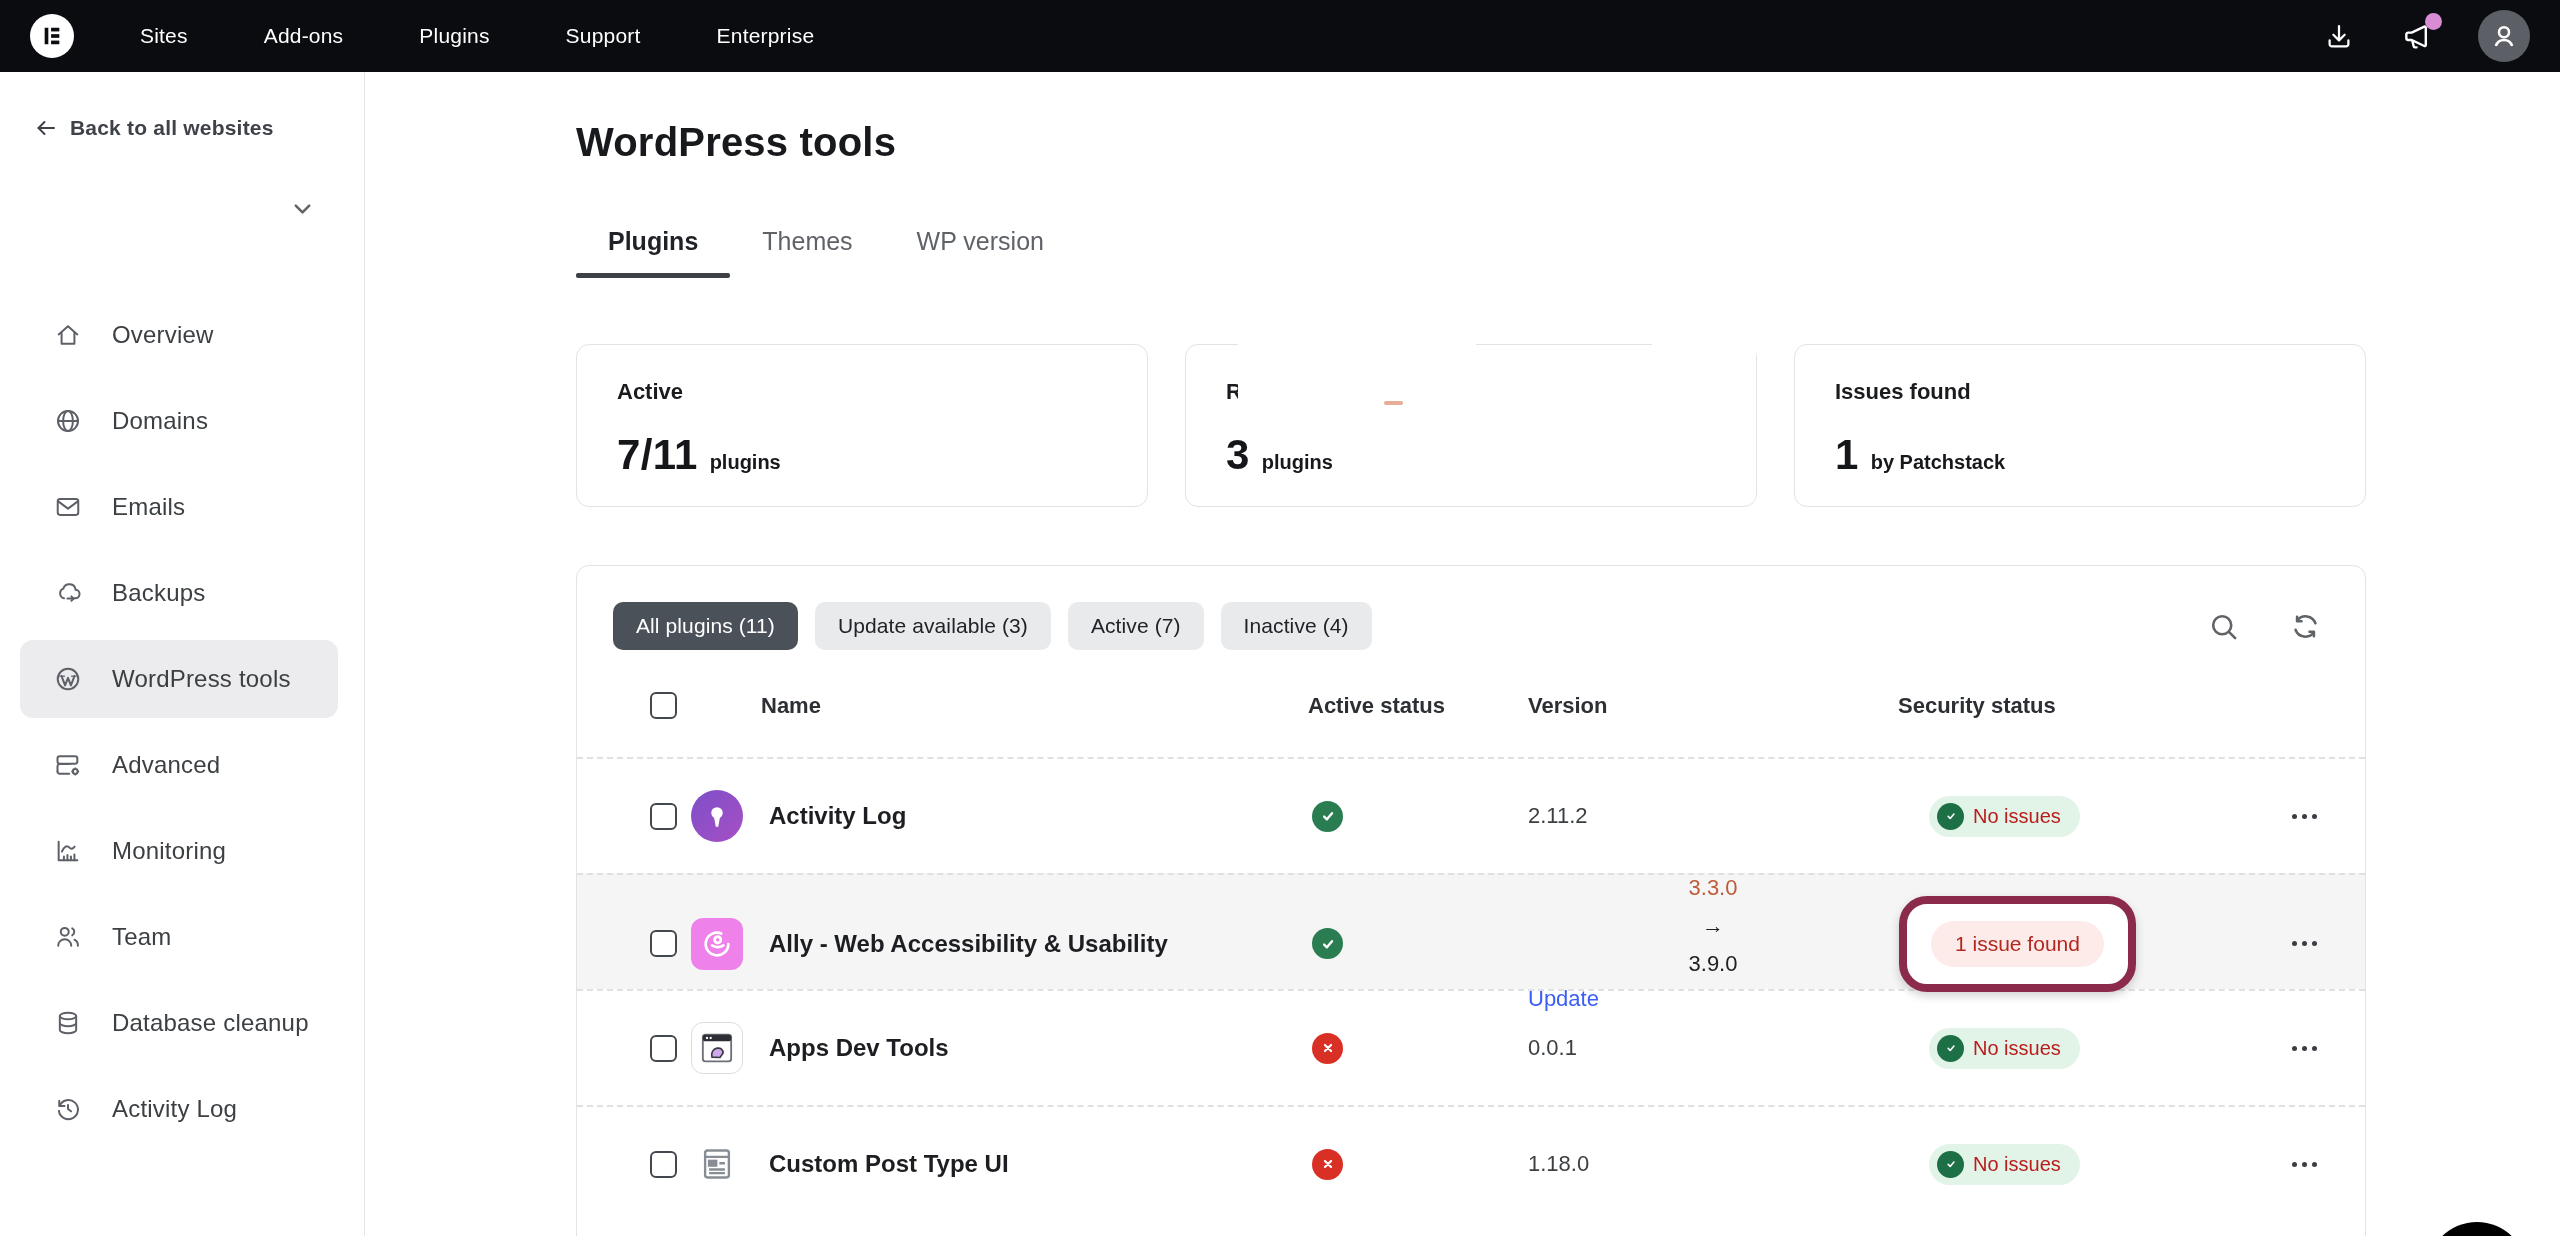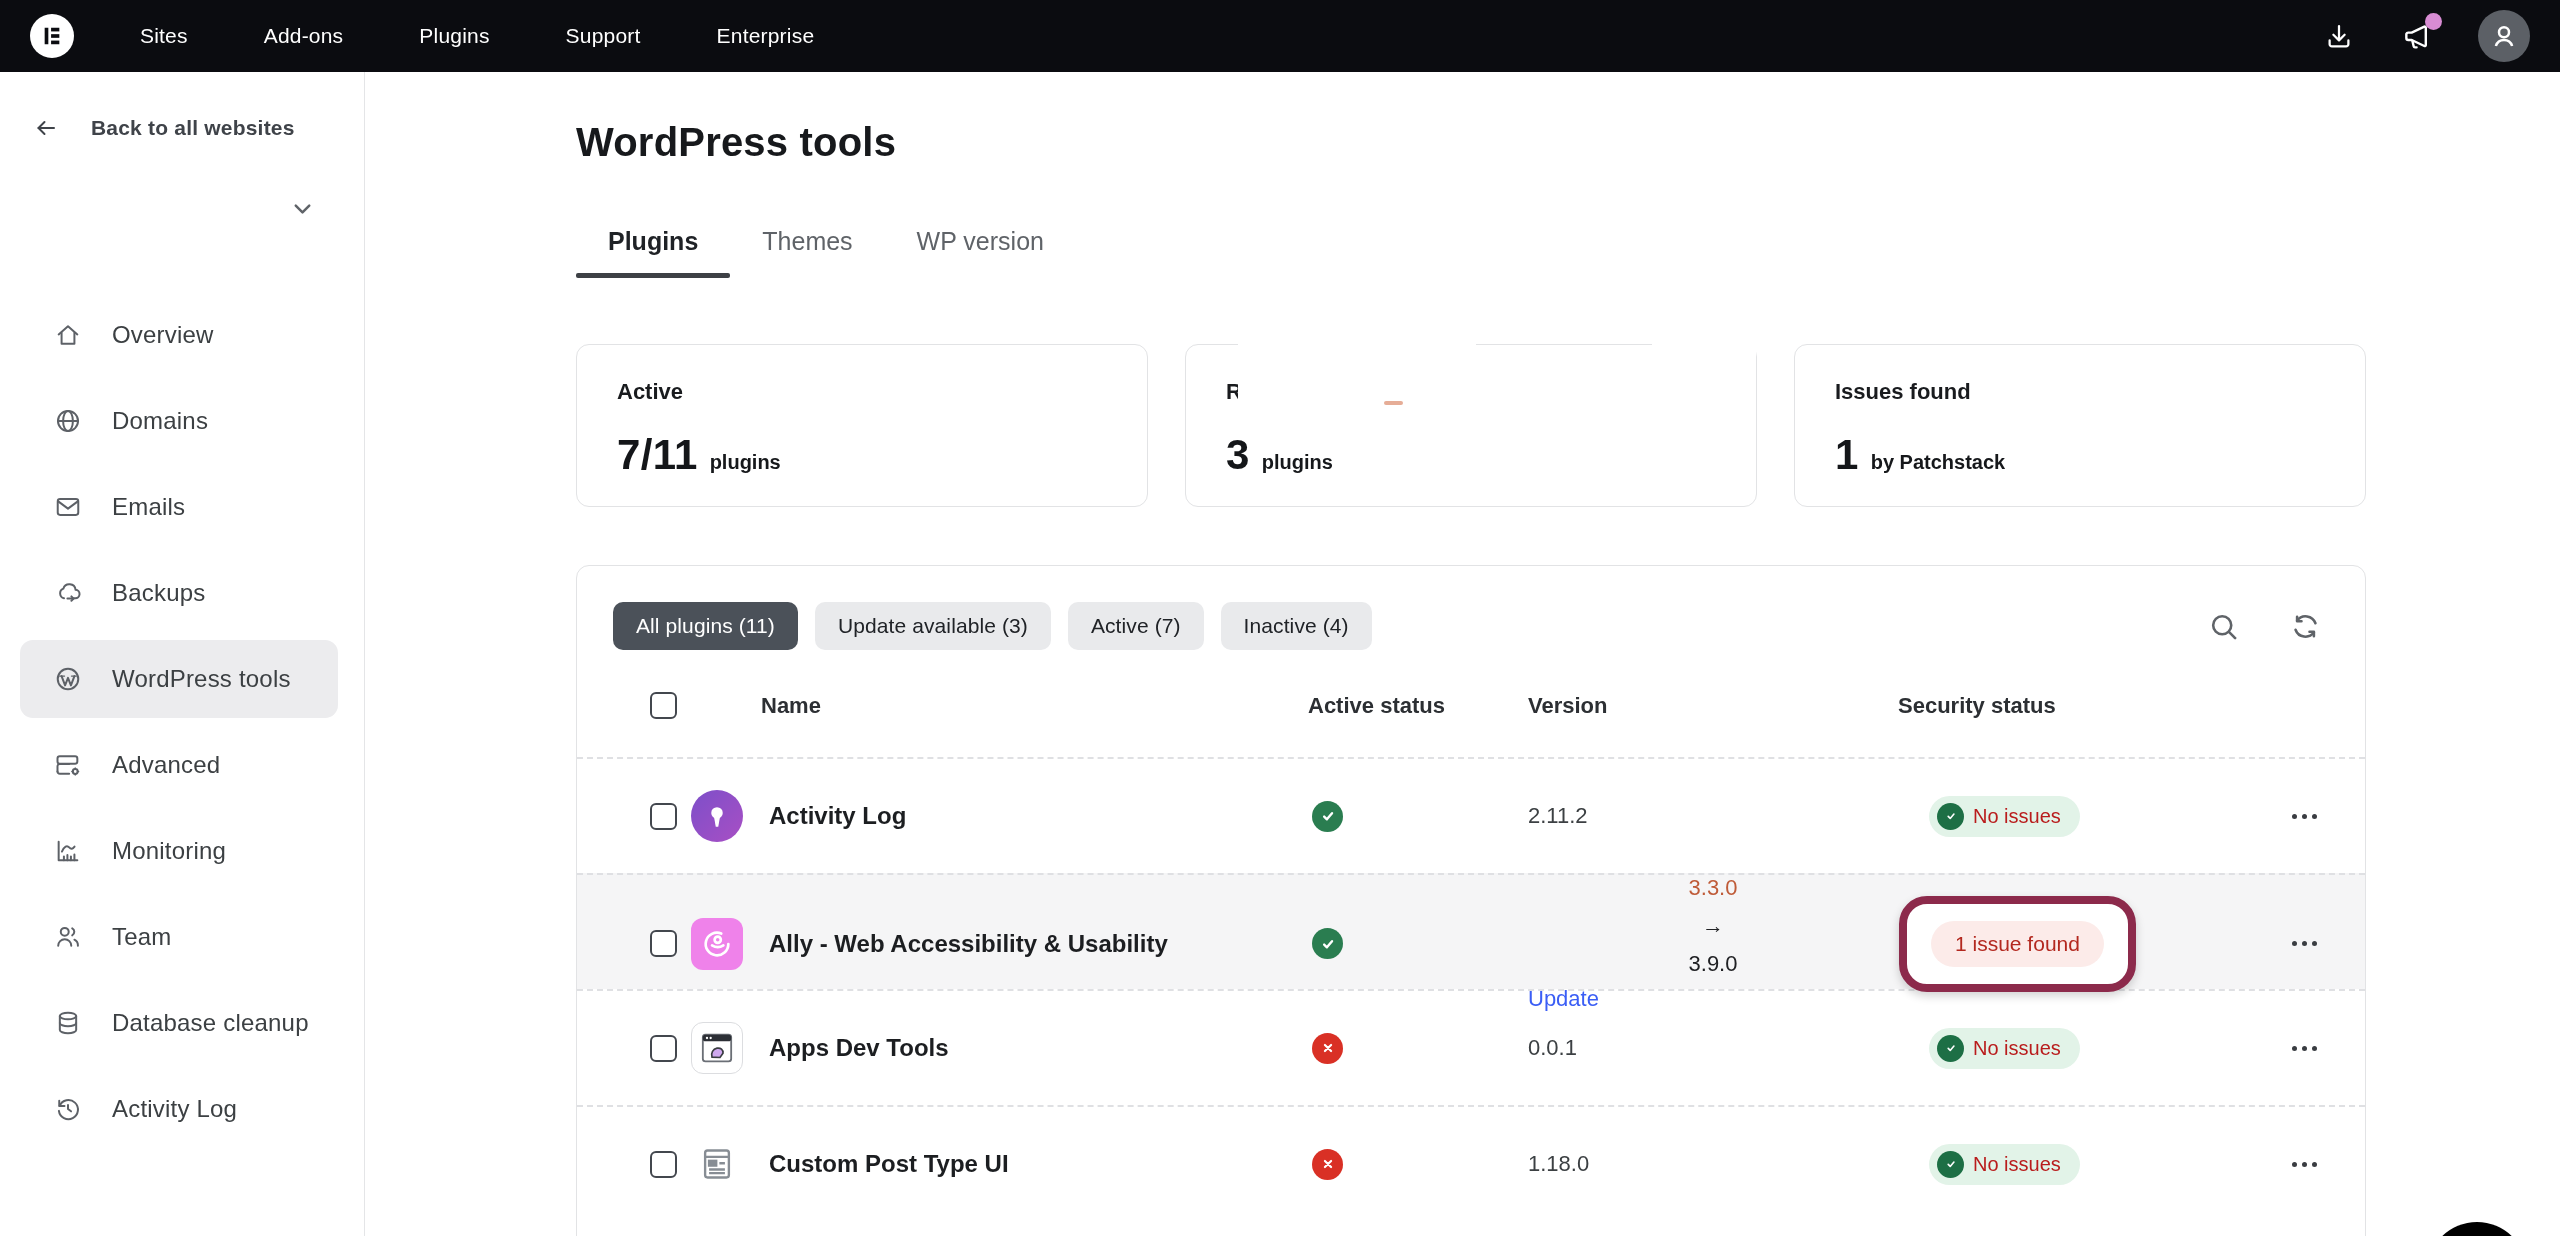--- a/index.html
+++ b/index.html
@@ -16,21 +16,21 @@
   .top-spacer { flex:1; }
   .tb-icons { display:flex; align-items:center; gap:44px; }
   .tb-icon { position:relative; width:34px; height:34px; display:flex; align-items:center; justify-content:center; cursor:pointer; background:none; border:none; }
   .tb-icon svg { stroke:#fff; fill:none; stroke-width:1.8; stroke-linecap:round; stroke-linejoin:round; }
   .notif-dot { position:absolute; top:-6px; right:-8px; width:17px; height:17px; border-radius:50%; }
   .avatar { width:52px; height:52px; border-radius:50%; background:#5c6066; display:flex; align-items:center; justify-content:center; border:none; cursor:pointer; }
   .avatar svg { stroke:#fff; fill:none; stroke-width:2; }
 
   
   .sidebar { position:absolute; top:72px; left:0; width:365px; bottom:0; border-right:1px solid #e4e5e7; background:#fff; z-index:30; }
-  .back-row { display:flex; align-items:center; gap:33px; margin:44px 0 0 34px; cursor:pointer; }
+  .back-row { display:flex; align-items:center; gap:12px; margin:44px 0 0 34px; cursor:pointer; }
   .back-row svg { stroke:#3f4349; fill:none; stroke-width:2; stroke-linecap:round; stroke-linejoin:round; }
   .back-row span { font-size:21px; font-weight:700; color:#3f4349; letter-spacing:.2px; }
   .site-selector { display:flex; align-items:center; justify-content:flex-end; height:80px; padding-right:48px; margin-top:28px; cursor:pointer; }
   .site-selector svg { stroke:#5f6368; fill:none; stroke-width:2.2; stroke-linecap:round; stroke-linejoin:round; }
   .side-nav { margin-top:48px; }
   .side-item { display:flex; align-items:center; gap:30px; height:78px; margin:8px 26px 8px 20px;
                padding-left:34px; border-radius:13px; cursor:pointer; }
   .side-item.sel { background:#ececee; }
   .side-item .si { width:28px; height:28px; stroke:#5d6167; fill:none; stroke-width:1.7; stroke-linecap:round; stroke-linejoin:round; flex:none; }
   .side-item span { font-size:24px; color:#3c4043; letter-spacing:.2px; }

